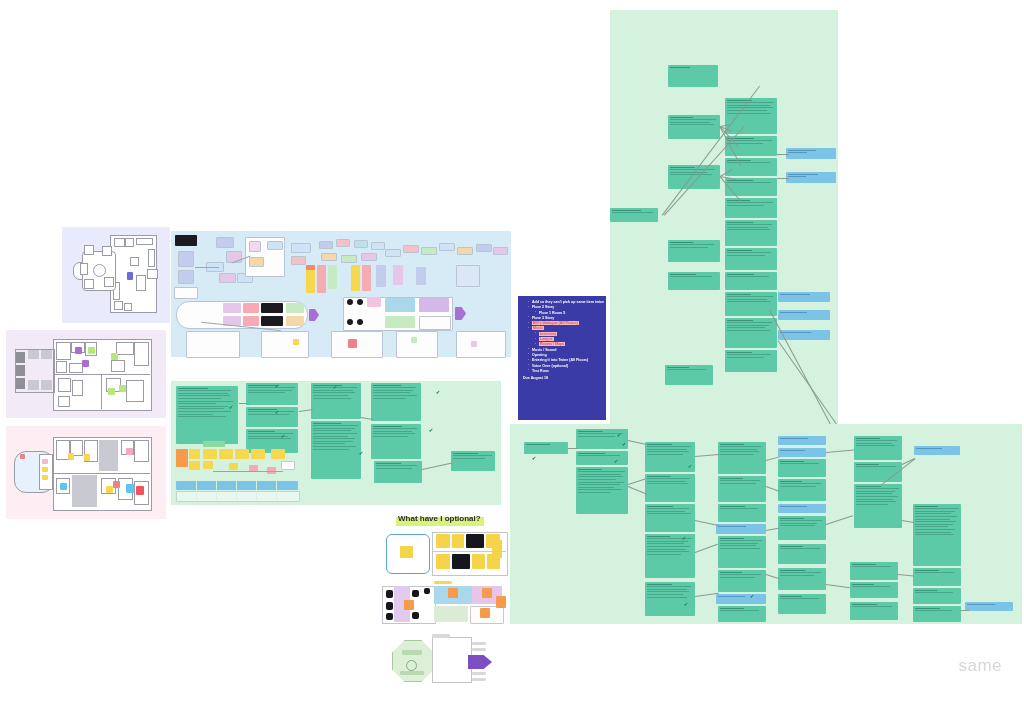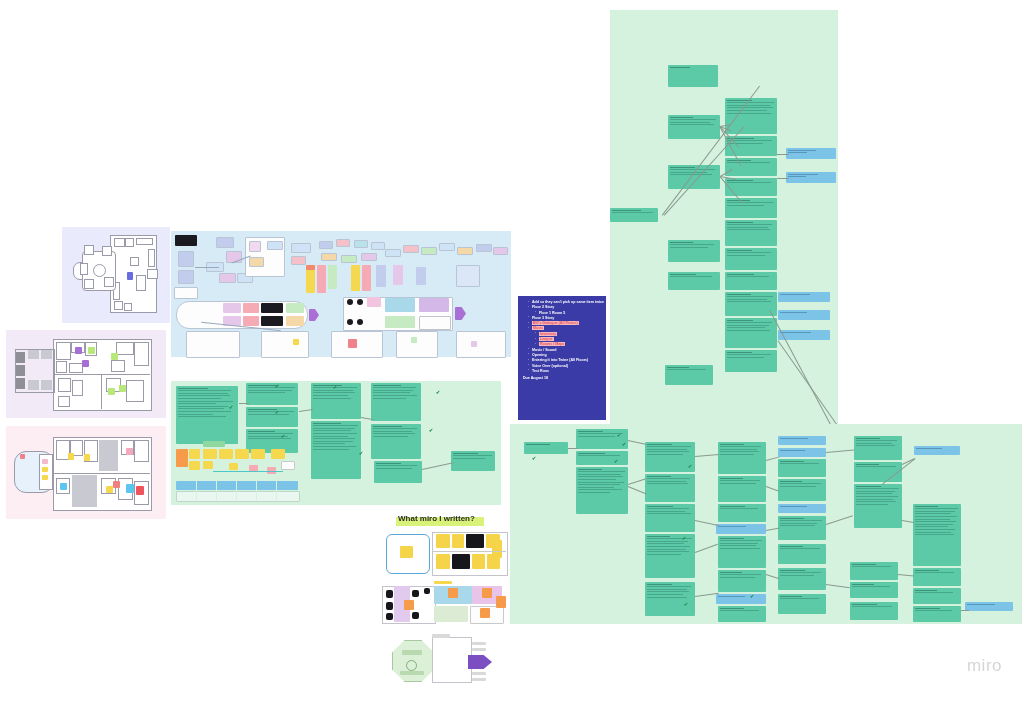--- a/index.html
+++ b/index.html
@@ -735,21 +735,21 @@
       <li><span>Music / Sound</span></li>
       <li><span>Opening</span></li>
       <li><span>Entering it into Twine (All Floors)</span></li>
       <li><span>Voice Over (optional)</span></li>
       <li><span>Test Runs</span></li>
     </ul>
     <div class="due">Due August 18</div>
   </div>
 
   <div class="wh-hl" style="left:396px;top:517px;width:88px;height:9px;"></div>
-  <div class="wh-title" style="left:398px;top:514px;">What miro I written?</div>
+  <div class="wh-title" style="left:398px;top:514px;">What have I optional?</div>
 
   <div class="pill" style="left:386px;top:534px;width:42px;height:38px;"></div>
   <div class="ycard" style="left:400px;top:546px;width:13px;height:12px;"></div>
   <div class="sw" style="left:432px;top:532px;width:74px;height:42px;"></div>
   <div class="ycard" style="left:436px;top:534px;width:14px;height:14px;"></div>
   <div class="ycard" style="left:452px;top:534px;width:12px;height:14px;"></div>
   <div class="dcard" style="left:466px;top:534px;width:18px;height:14px;"></div>
   <div class="ycard" style="left:486px;top:534px;width:14px;height:14px;"></div>
   <div class="ycard" style="left:436px;top:554px;width:14px;height:15px;"></div>
   <div class="dcard" style="left:452px;top:554px;width:18px;height:15px;"></div>
@@ -786,14 +786,14 @@
   <div class="sw" style="left:432px;top:637px;width:38px;height:44px;"></div>
   <div class="blk" style="left:432px;top:634px;width:18px;height:4px;background:#d9d9d9;"></div>
   <div class="arrowp" style="left:468px;top:655px;width:24px;height:14px;
        clip-path:polygon(0 0,65% 0,100% 50%,65% 100%,0 100%);"></div>
   <div class="blk" style="left:472px;top:642px;width:14px;height:3px;background:#d9d9d9;"></div>
   <div class="blk" style="left:472px;top:648px;width:14px;height:3px;background:#d9d9d9;"></div>
   <div class="blk" style="left:472px;top:672px;width:14px;height:3px;background:#d9d9d9;"></div>
   <div class="blk" style="left:472px;top:678px;width:14px;height:3px;background:#d9d9d9;"></div>
   <div class="conn" style="left:432px;top:660px;width:0px;"></div>
 
-  <div class="miro">miro</div>
+  <div class="miro">same</div>
 </div>
 
 </body></html>

